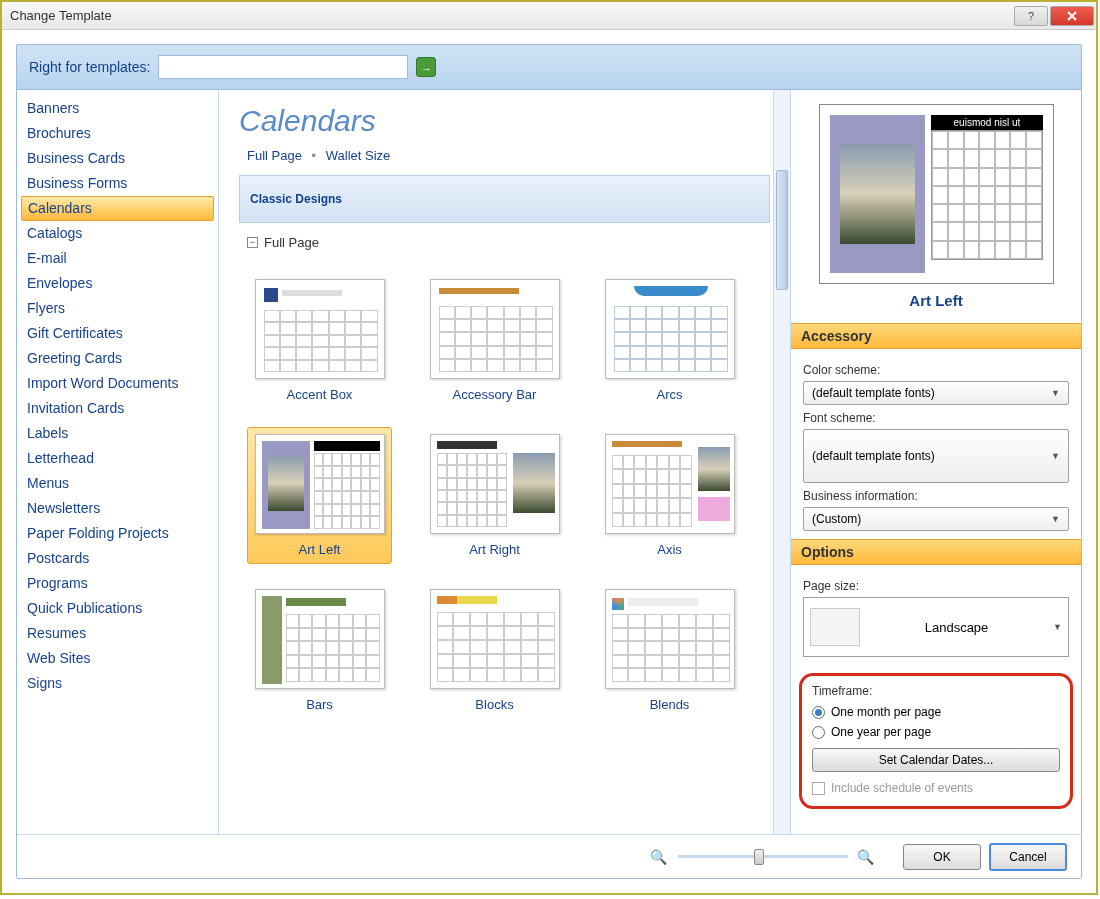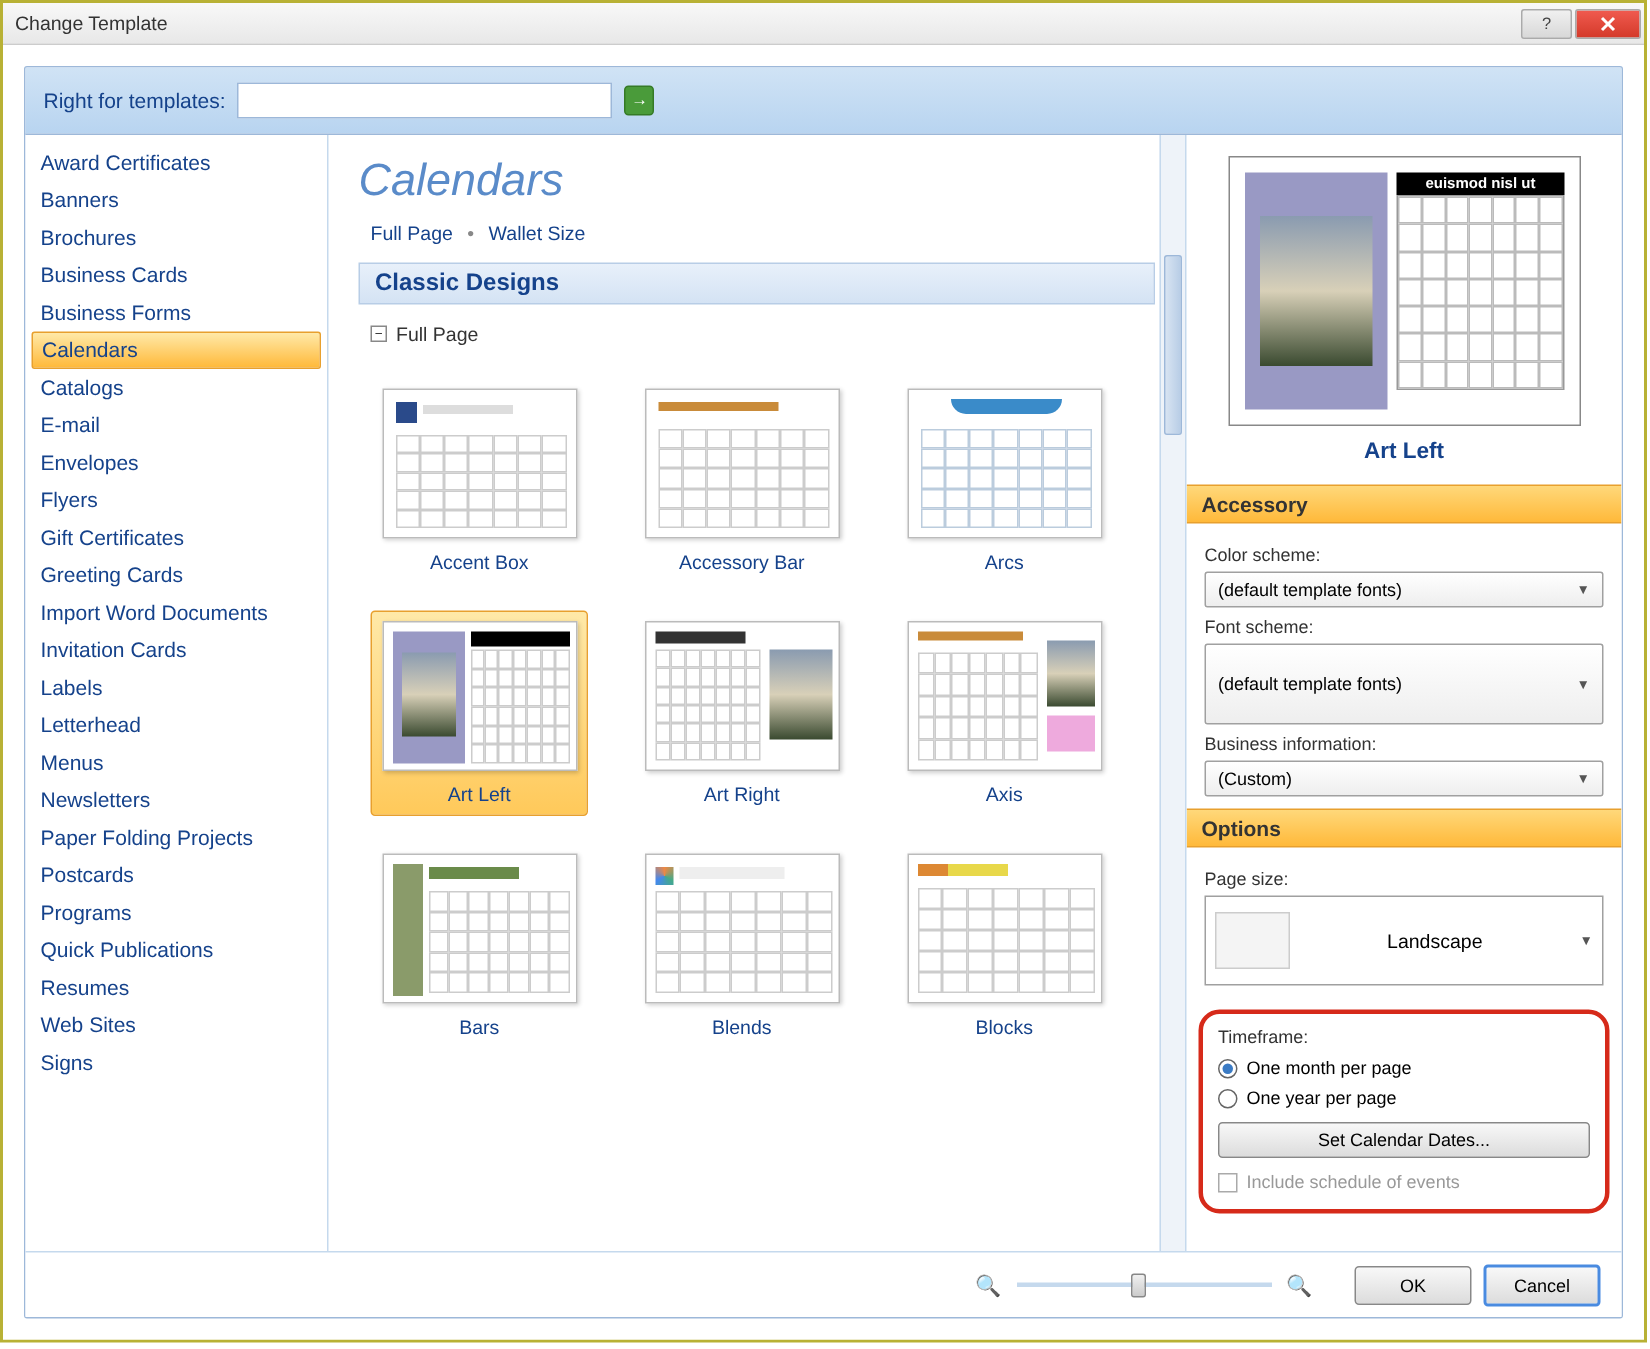--- a/index.html
+++ b/index.html
@@ -117,24 +117,24 @@
   color: #5a8bc9;
   font-style: italic;
   font-weight: 300;
   margin-bottom: 10px;
 }
 .breadcrumb { color: #15428b; font-size: 13px; margin-bottom: 12px; padding-left: 8px; }
 .breadcrumb .dot { padding: 0 6px; color: #888; }
 .section-band {
   background: linear-gradient(to bottom, #e8f0fa, #d4e3f4);
   border: 1px solid #b8cde6;
-  padding: 4px 10px;
+  padding: 16px 10px;
   color: #15428b;
   font-weight: bold;
-  font-size: 16px;
+  font-size: 12px;
   margin-bottom: 8px;
 }
 .subsection {
   display: flex; align-items: center; gap: 6px;
   padding: 4px 8px;
   color: #333;
 }
 .minus-box {
   width: 11px; height: 11px;
   border: 1px solid #888;
@@ -207,21 +207,21 @@
 .preview-left {
   width: 45%;
   background: #9999c4;
   display: flex; align-items: center; justify-content: center;
   padding: 10px;
 }
 .preview-photo {
   width: 100%; height: 100px;
   background: linear-gradient(to bottom, #8a9bb0 0%, #d8d0b8 50%, #3a4a30 100%);
 }
-.preview-right { flex: 1; padding-left: 6px; font-weight: bold; }
+.preview-right { flex: 1; padding-left: 6px; }
 .preview-right-head {
   background: #000; color: #fff; font-size: 10px; text-align: center; padding: 2px;
 }
 .preview-grid {
   display: grid; grid-template-columns: repeat(7,1fr); grid-template-rows: repeat(7, 1fr);
   height: 130px; border: 1px solid #999;
 }
 .preview-grid div { border: 0.5px solid #bbb; font-size: 6px; padding: 1px; }
 .preview-label { color: #15428b; font-weight: bold; font-size: 15px; }
 .orange-band {
@@ -322,21 +322,20 @@
 
       <div class="searchbar">
         <span class="searchbar-label">Right for templates:</span>
         <input class="searchbar-input" value="" style="">
         <div class="go-btn">→</div>
       </div>
 
       <div class="main-row">
 
         <div class="sidebar" id="sidebar">
-            <div class="sidebar-item">Award Certificates</div>
             <div class="sidebar-item">Banners</div>
             <div class="sidebar-item">Brochures</div>
             <div class="sidebar-item">Business Cards</div>
             <div class="sidebar-item">Business Forms</div>
             <div class="sidebar-item selected">Calendars</div>
             <div class="sidebar-item">Catalogs</div>
             <div class="sidebar-item">E-mail</div>
             <div class="sidebar-item">Envelopes</div>
             <div class="sidebar-item">Flyers</div>
             <div class="sidebar-item">Gift Certificates</div>
@@ -687,20 +686,64 @@
                       <div style="border: 0.5px solid rgb(204, 204, 204);"></div>
                       <div style="border: 0.5px solid rgb(204, 204, 204);"></div>
                       <div style="border: 0.5px solid rgb(204, 204, 204);"></div>
                       <div style="border: 0.5px solid rgb(204, 204, 204);"></div>
                     </div>
                   </div>
                   <div class="template-name">Bars</div>
                 </div>
                 <div class="template-cell">
                   <div class="template-thumb">
+                    <div class="th-band" style="left: 6px; top: 6px; width: 60px; height: 8px; background: rgb(232, 216, 74);"></div>
+                    <div class="th-band" style="left: 6px; top: 6px; width: 20px; height: 8px; background: rgb(221, 136, 51);"></div>
+                    <div class="th-grid" style="left: 6px; top: 22px; width: 118px; height: 70px; grid-template-columns: repeat(7, 1fr); grid-template-rows: repeat(5, 1fr);">
+                      <div style="border: 0.5px solid rgb(204, 204, 204);"></div>
+                      <div style="border: 0.5px solid rgb(204, 204, 204);"></div>
+                      <div style="border: 0.5px solid rgb(204, 204, 204);"></div>
+                      <div style="border: 0.5px solid rgb(204, 204, 204);"></div>
+                      <div style="border: 0.5px solid rgb(204, 204, 204);"></div>
+                      <div style="border: 0.5px solid rgb(204, 204, 204);"></div>
+                      <div style="border: 0.5px solid rgb(204, 204, 204);"></div>
+                      <div style="border: 0.5px solid rgb(204, 204, 204);"></div>
+                      <div style="border: 0.5px solid rgb(204, 204, 204);"></div>
+                      <div style="border: 0.5px solid rgb(204, 204, 204);"></div>
+                      <div style="border: 0.5px solid rgb(204, 204, 204);"></div>
+                      <div style="border: 0.5px solid rgb(204, 204, 204);"></div>
+                      <div style="border: 0.5px solid rgb(204, 204, 204);"></div>
+                      <div style="border: 0.5px solid rgb(204, 204, 204);"></div>
+                      <div style="border: 0.5px solid rgb(204, 204, 204);"></div>
+                      <div style="border: 0.5px solid rgb(204, 204, 204);"></div>
+                      <div style="border: 0.5px solid rgb(204, 204, 204);"></div>
+                      <div style="border: 0.5px solid rgb(204, 204, 204);"></div>
+                      <div style="border: 0.5px solid rgb(204, 204, 204);"></div>
+                      <div style="border: 0.5px solid rgb(204, 204, 204);"></div>
+                      <div style="border: 0.5px solid rgb(204, 204, 204);"></div>
+                      <div style="border: 0.5px solid rgb(204, 204, 204);"></div>
+                      <div style="border: 0.5px solid rgb(204, 204, 204);"></div>
+                      <div style="border: 0.5px solid rgb(204, 204, 204);"></div>
+                      <div style="border: 0.5px solid rgb(204, 204, 204);"></div>
+                      <div style="border: 0.5px solid rgb(204, 204, 204);"></div>
+                      <div style="border: 0.5px solid rgb(204, 204, 204);"></div>
+                      <div style="border: 0.5px solid rgb(204, 204, 204);"></div>
+                      <div style="border: 0.5px solid rgb(204, 204, 204);"></div>
+                      <div style="border: 0.5px solid rgb(204, 204, 204);"></div>
+                      <div style="border: 0.5px solid rgb(204, 204, 204);"></div>
+                      <div style="border: 0.5px solid rgb(204, 204, 204);"></div>
+                      <div style="border: 0.5px solid rgb(204, 204, 204);"></div>
+                      <div style="border: 0.5px solid rgb(204, 204, 204);"></div>
+                      <div style="border: 0.5px solid rgb(204, 204, 204);"></div>
+                    </div>
+                  </div>
+                  <div class="template-name">Blocks</div>
+                </div>
+                <div class="template-cell">
+                  <div class="template-thumb">
                     <div class="th-band" style="left: 6px; top: 8px; width: 12px; height: 12px; background: conic-gradient(rgb(238, 136, 68), rgb(68, 170, 136), rgb(68, 136, 238), rgb(238, 136, 68));"></div>
                     <div class="th-band" style="left: 6px; top: 8px; width: 12px; height: 12px;"></div>
                     <div class="th-band" style="left: 22px; top: 8px; width: 70px; height: 8px; background: rgb(238, 238, 238);"></div>
                     <div class="th-grid" style="left: 6px; top: 24px; width: 118px; height: 68px; grid-template-columns: repeat(7, 1fr); grid-template-rows: repeat(5, 1fr);">
                       <div style="border: 0.5px solid rgb(204, 204, 204);"></div>
                       <div style="border: 0.5px solid rgb(204, 204, 204);"></div>
                       <div style="border: 0.5px solid rgb(204, 204, 204);"></div>
                       <div style="border: 0.5px solid rgb(204, 204, 204);"></div>
                       <div style="border: 0.5px solid rgb(204, 204, 204);"></div>
                       <div style="border: 0.5px solid rgb(204, 204, 204);"></div>
@@ -729,64 +772,20 @@
                       <div style="border: 0.5px solid rgb(204, 204, 204);"></div>
                       <div style="border: 0.5px solid rgb(204, 204, 204);"></div>
                       <div style="border: 0.5px solid rgb(204, 204, 204);"></div>
                       <div style="border: 0.5px solid rgb(204, 204, 204);"></div>
                       <div style="border: 0.5px solid rgb(204, 204, 204);"></div>
                       <div style="border: 0.5px solid rgb(204, 204, 204);"></div>
                       <div style="border: 0.5px solid rgb(204, 204, 204);"></div>
                     </div>
                   </div>
                   <div class="template-name">Blends</div>
-                </div>
-                <div class="template-cell">
-                  <div class="template-thumb">
-                    <div class="th-band" style="left: 6px; top: 6px; width: 60px; height: 8px; background: rgb(232, 216, 74);"></div>
-                    <div class="th-band" style="left: 6px; top: 6px; width: 20px; height: 8px; background: rgb(221, 136, 51);"></div>
-                    <div class="th-grid" style="left: 6px; top: 22px; width: 118px; height: 70px; grid-template-columns: repeat(7, 1fr); grid-template-rows: repeat(5, 1fr);">
-                      <div style="border: 0.5px solid rgb(204, 204, 204);"></div>
-                      <div style="border: 0.5px solid rgb(204, 204, 204);"></div>
-                      <div style="border: 0.5px solid rgb(204, 204, 204);"></div>
-                      <div style="border: 0.5px solid rgb(204, 204, 204);"></div>
-                      <div style="border: 0.5px solid rgb(204, 204, 204);"></div>
-                      <div style="border: 0.5px solid rgb(204, 204, 204);"></div>
-                      <div style="border: 0.5px solid rgb(204, 204, 204);"></div>
-                      <div style="border: 0.5px solid rgb(204, 204, 204);"></div>
-                      <div style="border: 0.5px solid rgb(204, 204, 204);"></div>
-                      <div style="border: 0.5px solid rgb(204, 204, 204);"></div>
-                      <div style="border: 0.5px solid rgb(204, 204, 204);"></div>
-                      <div style="border: 0.5px solid rgb(204, 204, 204);"></div>
-                      <div style="border: 0.5px solid rgb(204, 204, 204);"></div>
-                      <div style="border: 0.5px solid rgb(204, 204, 204);"></div>
-                      <div style="border: 0.5px solid rgb(204, 204, 204);"></div>
-                      <div style="border: 0.5px solid rgb(204, 204, 204);"></div>
-                      <div style="border: 0.5px solid rgb(204, 204, 204);"></div>
-                      <div style="border: 0.5px solid rgb(204, 204, 204);"></div>
-                      <div style="border: 0.5px solid rgb(204, 204, 204);"></div>
-                      <div style="border: 0.5px solid rgb(204, 204, 204);"></div>
-                      <div style="border: 0.5px solid rgb(204, 204, 204);"></div>
-                      <div style="border: 0.5px solid rgb(204, 204, 204);"></div>
-                      <div style="border: 0.5px solid rgb(204, 204, 204);"></div>
-                      <div style="border: 0.5px solid rgb(204, 204, 204);"></div>
-                      <div style="border: 0.5px solid rgb(204, 204, 204);"></div>
-                      <div style="border: 0.5px solid rgb(204, 204, 204);"></div>
-                      <div style="border: 0.5px solid rgb(204, 204, 204);"></div>
-                      <div style="border: 0.5px solid rgb(204, 204, 204);"></div>
-                      <div style="border: 0.5px solid rgb(204, 204, 204);"></div>
-                      <div style="border: 0.5px solid rgb(204, 204, 204);"></div>
-                      <div style="border: 0.5px solid rgb(204, 204, 204);"></div>
-                      <div style="border: 0.5px solid rgb(204, 204, 204);"></div>
-                      <div style="border: 0.5px solid rgb(204, 204, 204);"></div>
-                      <div style="border: 0.5px solid rgb(204, 204, 204);"></div>
-                      <div style="border: 0.5px solid rgb(204, 204, 204);"></div>
-                    </div>
-                  </div>
-                  <div class="template-name">Blocks</div>
                 </div>
               </div>
           </div>
           <div class="vscroll">
             <div class="vscroll-thumb" style="top:80px;height:120px"></div>
           </div>
         </div>
 
         <div class="right-panel">
           <div class="preview-area">

